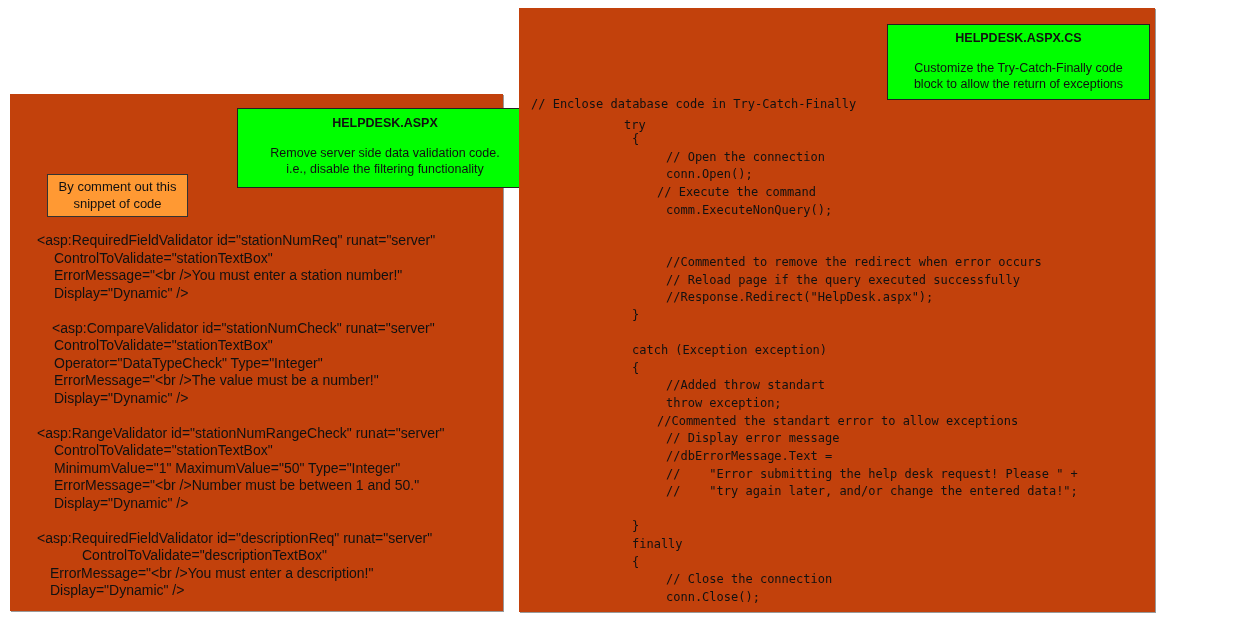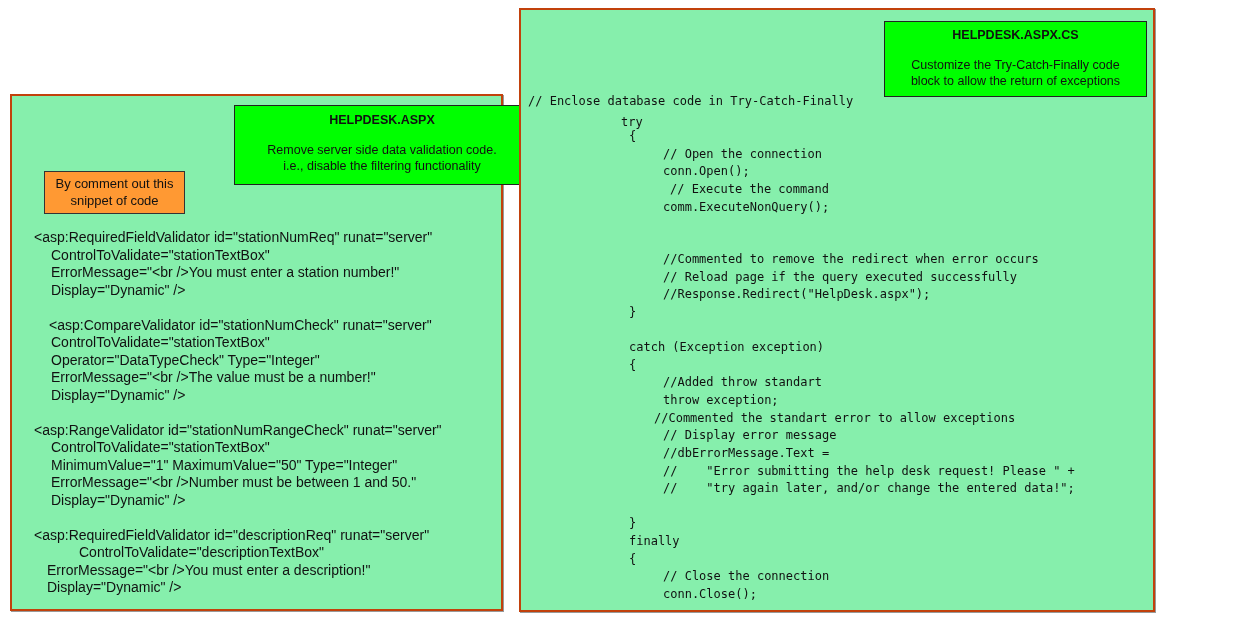--- a/index.html
+++ b/index.html
@@ -4,22 +4,22 @@
   <style>
     html, body { margin: 0; padding: 0; }
     body {
       width: 1258px; height: 620px; position: relative; overflow: hidden;
       background: #ffffff;
       font-family: "Liberation Sans", sans-serif;
       color: #111;
     }
     .panel {
       position: absolute;
-      background: #86efac;
-      border: 2px solid #c2410c;
+      background: #c2410c;
+      border: 5px solid #c2410c;
       box-shadow: 1px 1px 0 #999;
       box-sizing: border-box;
     }
     #left-panel { left: 10px; top: 94px; width: 493px; height: 517px; }
     #right-panel { left: 519px; top: 8px; width: 636px; height: 604px; }
 
     .note-green {
       position: absolute;
       background: #00ff00;
       border: 1px solid #222;
@@ -108,21 +108,21 @@
     <div class="note-title">HELPDESK.ASPX.CS</div>
     <div>Customize the Try-Catch-Finally code</div>
     <div>block to allow the return of exceptions</div>
   </div>
 
   <div class="code-line" style="left:7px;   top:83px;">// Enclose database code in Try-Catch-Finally</div>
   <div class="code-line" style="left:100px; top:104px;">try</div>
   <div class="code-line" style="left:108px; top:118px;">{</div>
   <div class="code-line" style="left:142px; top:136px;">// Open the connection</div>
   <div class="code-line" style="left:142px; top:153px;">conn.Open();</div>
-  <div class="code-line" style="left:149px; top:171px;">// Execute the command</div>
+  <div class="code-line" style="left:133px; top:171px;">// Execute the command</div>
   <div class="code-line" style="left:142px; top:189px;">comm.ExecuteNonQuery();</div>
 
   <div class="code-line" style="left:142px; top:241px;">//Commented to remove the redirect when error occurs</div>
   <div class="code-line" style="left:142px; top:259px;">// Reload page if the query executed successfully</div>
   <div class="code-line" style="left:142px; top:276px;">//Response.Redirect("HelpDesk.aspx");</div>
   <div class="code-line" style="left:108px; top:294px;">}</div>
 
   <div class="code-line" style="left:108px; top:329px;">catch (Exception exception)</div>
   <div class="code-line" style="left:108px; top:347px;">{</div>
   <div class="code-line" style="left:142px; top:364px;">//Added throw standart</div>

